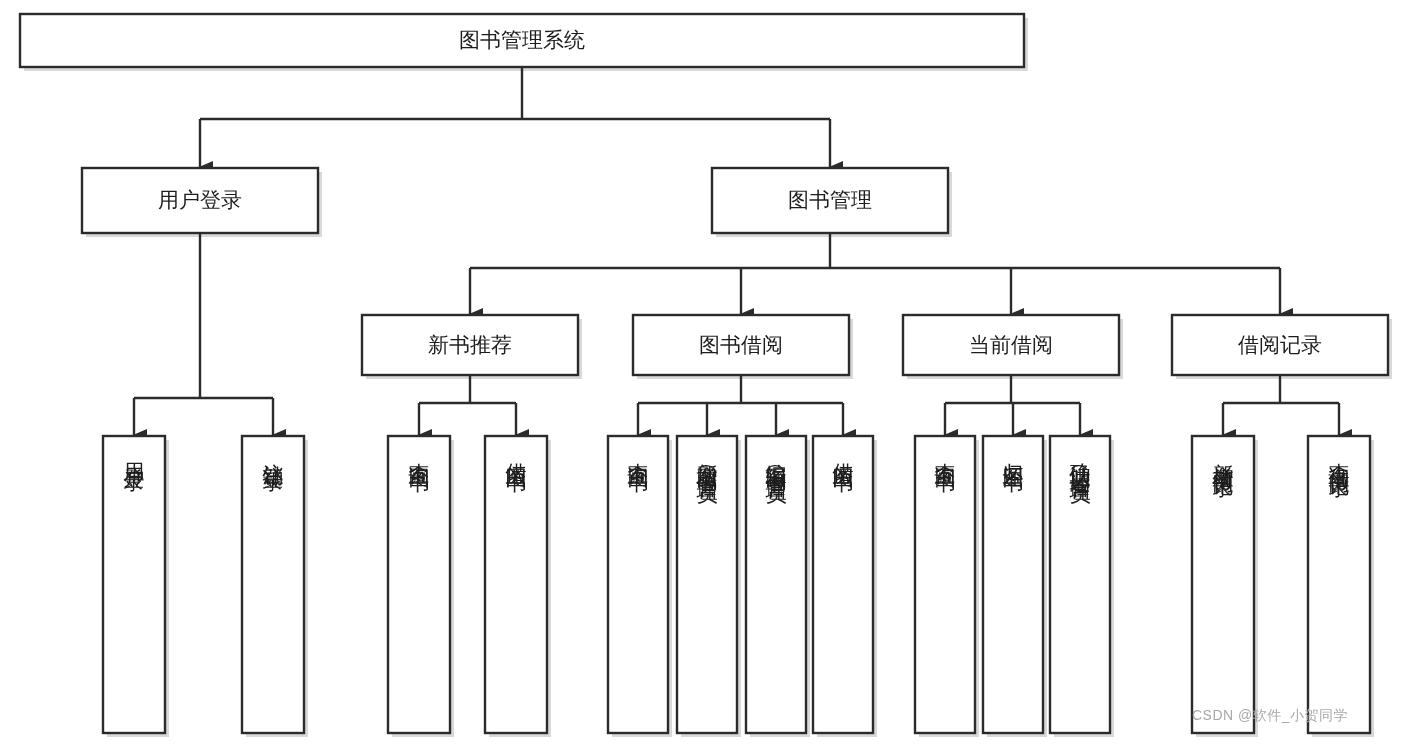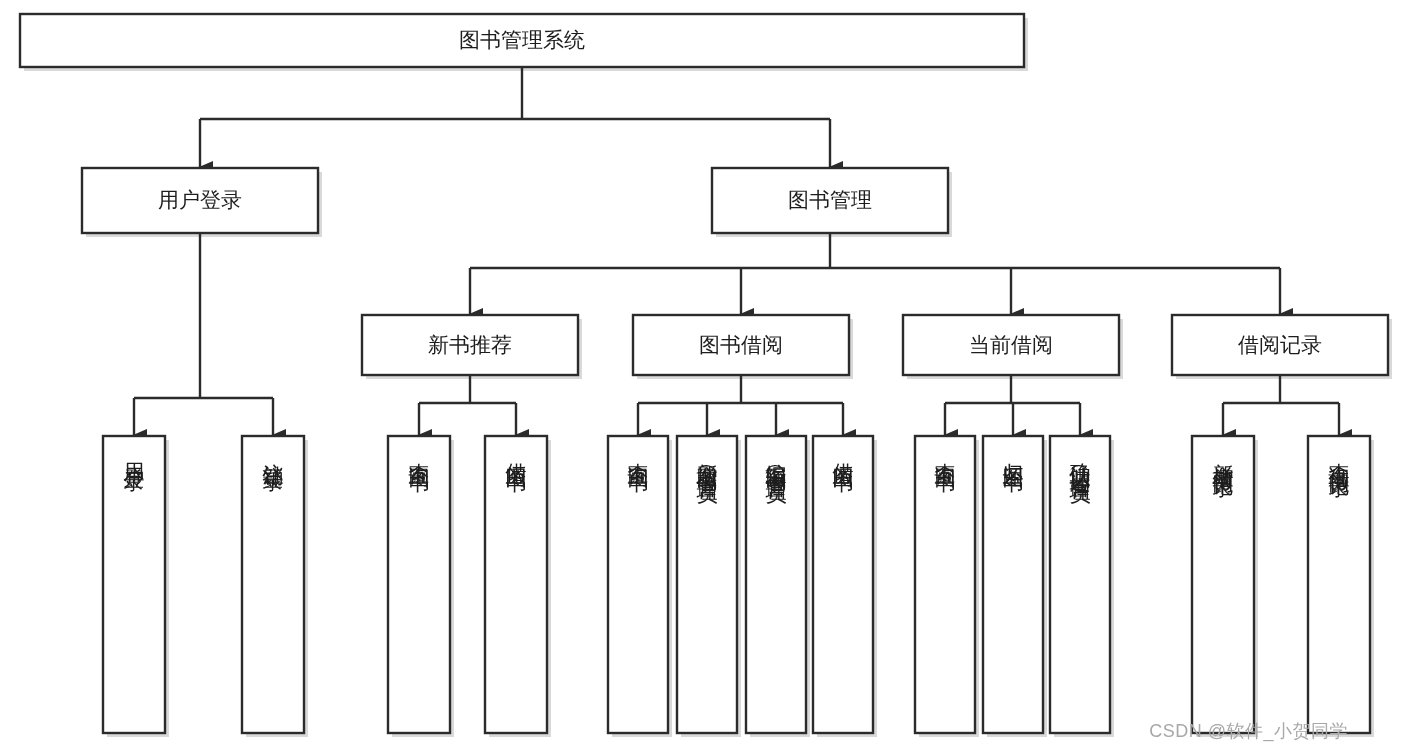--- a/index.html
+++ b/index.html
@@ -64,23 +64,23 @@
     font-family: "Liberation Sans", "DejaVu Sans", sans-serif;
     font-size: 21px;
     line-height: 1.05;
     color: #1d1d1d;
     letter-spacing: 3px;
     white-space: nowrap;
   }
   .watermark {
     position: absolute;
     right: 8px;
-    bottom: 4px;
-    font-family: "Liberation Sans", "DejaVu Sans", sans-serif;
-    font-size: 18px;
+    bottom: 22px;
+    font-family: "Liberation Sans", "DejaVu Sans", sans-serif;
+    font-size: 14px;
     color: #a8a8a8;
     letter-spacing: 0.5px;
     white-space: nowrap;
   }
 </style>
 </head>
 <body>
 
 <div id="diagram-root">
 

